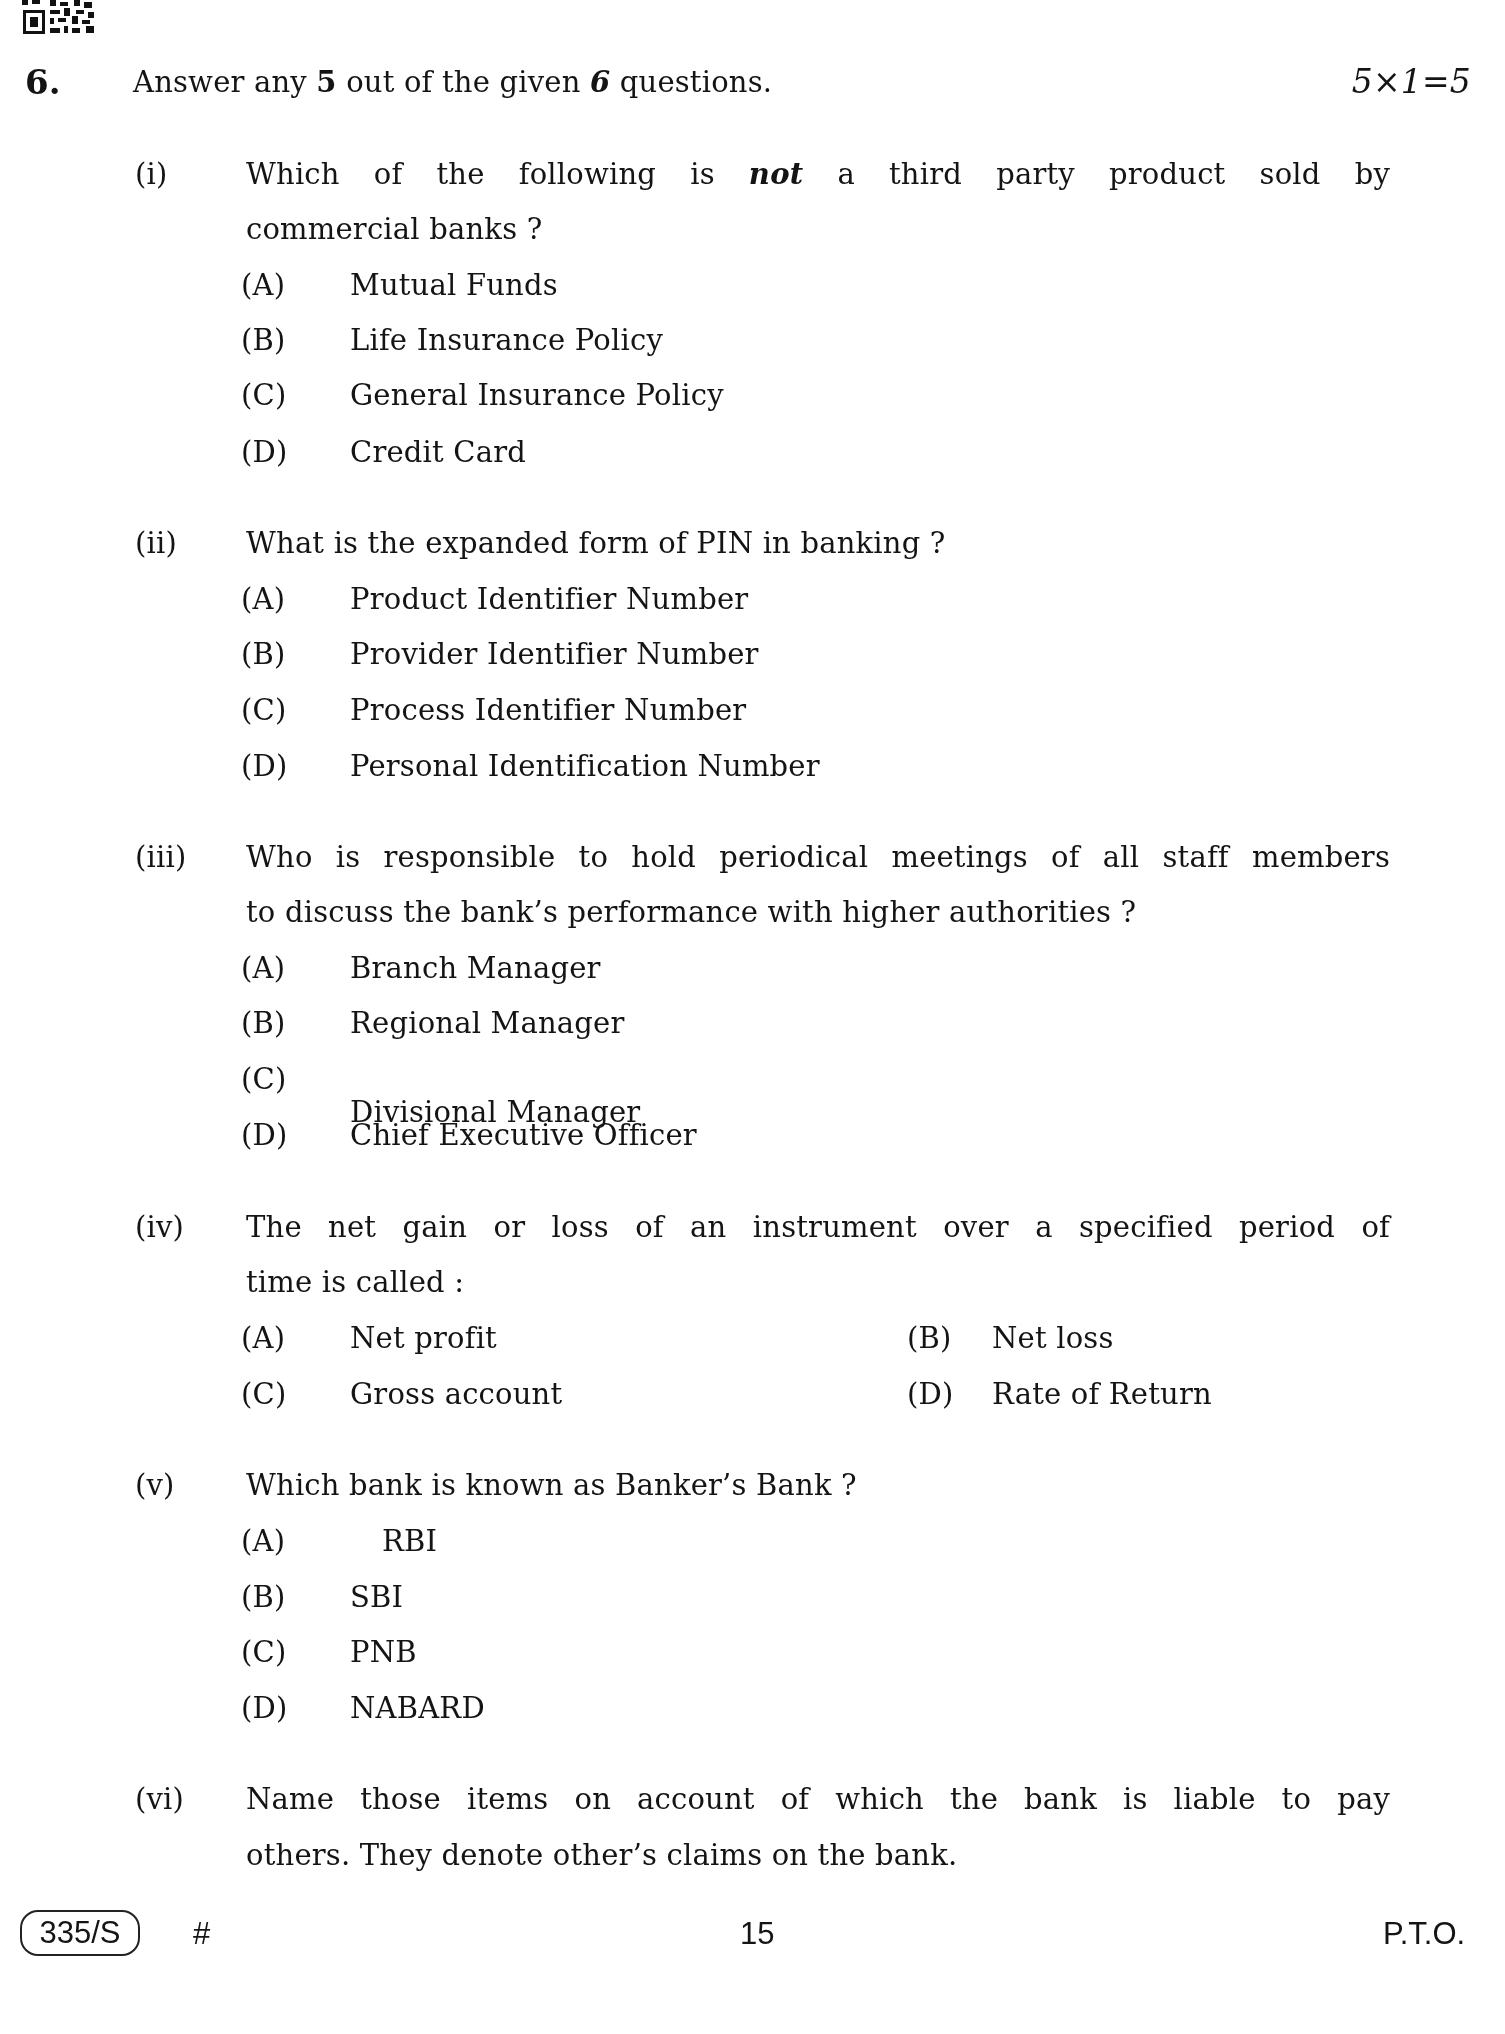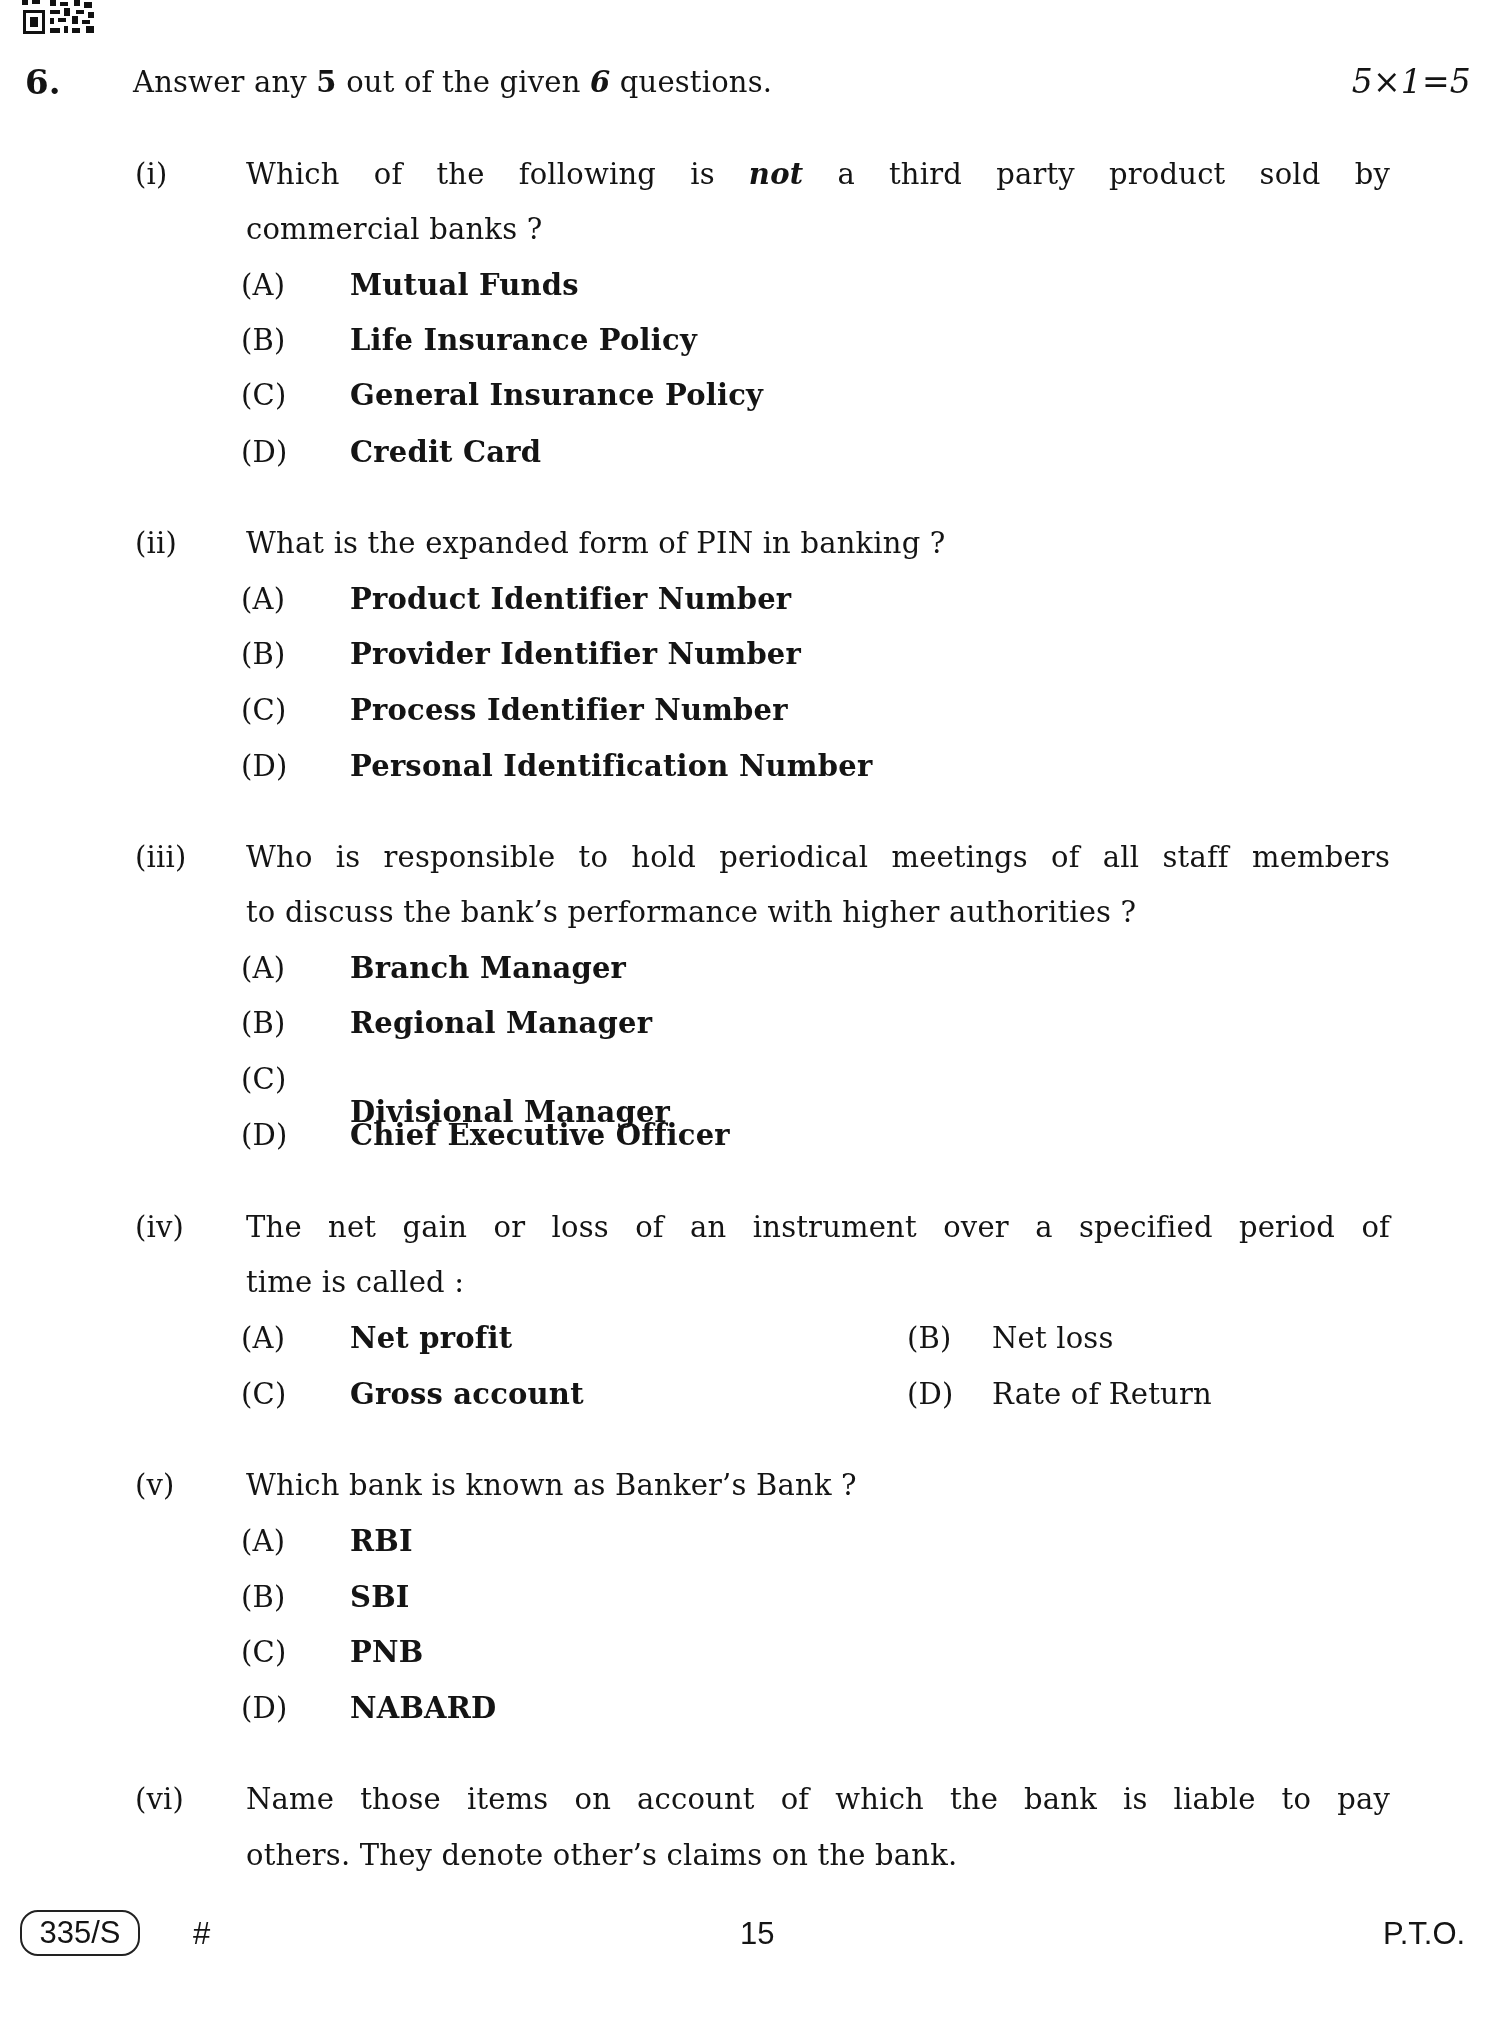--- a/index.html
+++ b/index.html
@@ -14,21 +14,21 @@
 
   
   .qr { position: absolute; left: 22px; top: 0; width: 74px; height: 35px; }
 
   .qnum { font-weight: bold; font-size: 34px; }
   .marks { font-style: italic; font-size: 33px; }
 
   .qlabel { left: 135px; }
   .qtext { left: 246px; width: 1144px; white-space: normal; text-align: justify; text-align-last: justify; }
   .optletter { left: 241px; }
-  .opttext { left: 350px; font-weight: bold; }
+  .opttext { left: 350px; }
   .optletter2 { left: 907px; }
   .opttext2 { left: 992px; }
 
   .footer-code {
     position: absolute; left: 20px; top: 1910px; width: 120px; height: 46px;
     border: 2px solid #222; box-sizing: border-box;
     font-size: 31px; line-height: 42px; text-align: center;
   }
   .footer-hash { left: 193px; top: 1916px; font-size: 31px; }
   .footer-page { left: 740px; top: 1916px; font-size: 31px; }
@@ -122,21 +122,21 @@
   <div class="abs txt optletter" style="top:1374px;">(C)</div>
   <div class="abs txt opttext" style="top:1374px;">Gross account</div>
   <div class="abs txt optletter2" style="top:1374px;">(D)</div>
   <div class="abs txt opttext2" style="top:1374px;">Rate of Return</div>
 </div>
 
 <div>
   <div class="abs txt qlabel" style="top:1465px;">(v)</div>
   <div class="abs txt" style="left:246px; top:1465px;">Which bank is known as Banker’s Bank ?</div>
   <div class="abs txt optletter" style="top:1521px;">(A)</div>
-  <div class="abs txt opttext" style="top:1521px;">RBI</div>
+  <div class="abs txt opttext" style="top:1521px;margin-left:32px;">RBI</div>
   <div class="abs txt optletter" style="top:1577px;">(B)</div>
   <div class="abs txt opttext" style="top:1577px;">SBI</div>
   <div class="abs txt optletter" style="top:1632px;">(C)</div>
   <div class="abs txt opttext" style="top:1632px;">PNB</div>
   <div class="abs txt optletter" style="top:1688px;">(D)</div>
   <div class="abs txt opttext" style="top:1688px;">NABARD</div>
 </div>
 
 <div>
   <div class="abs txt qlabel" style="top:1779px;">(vi)</div>

